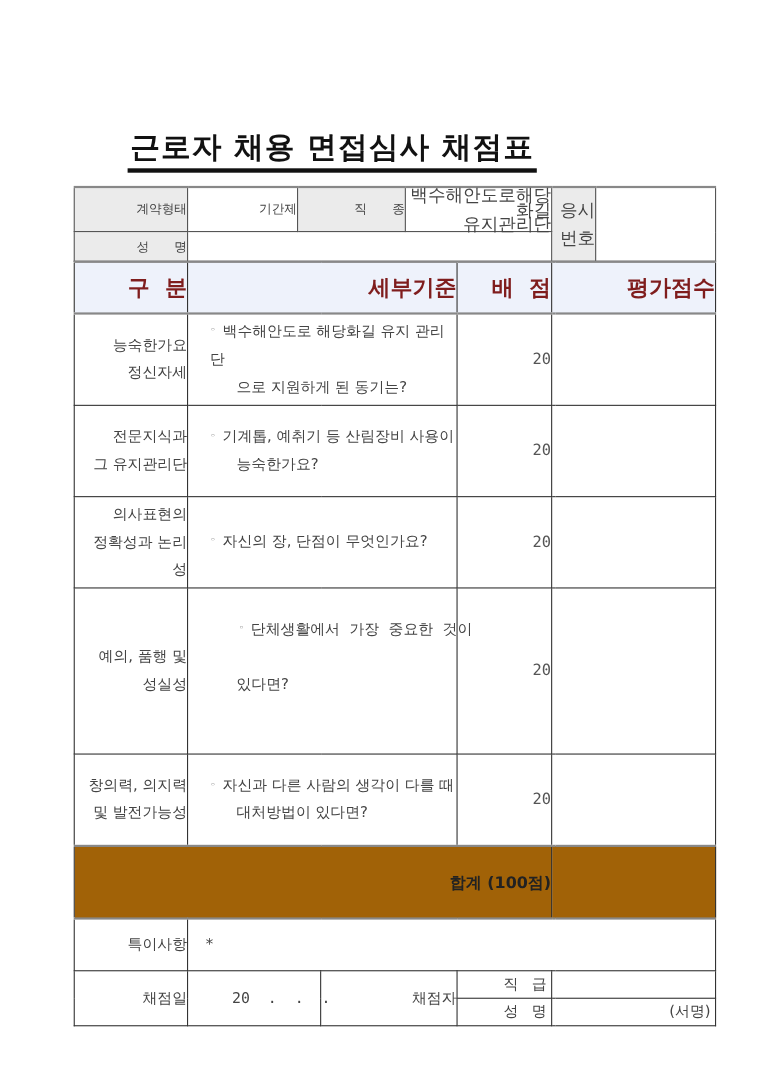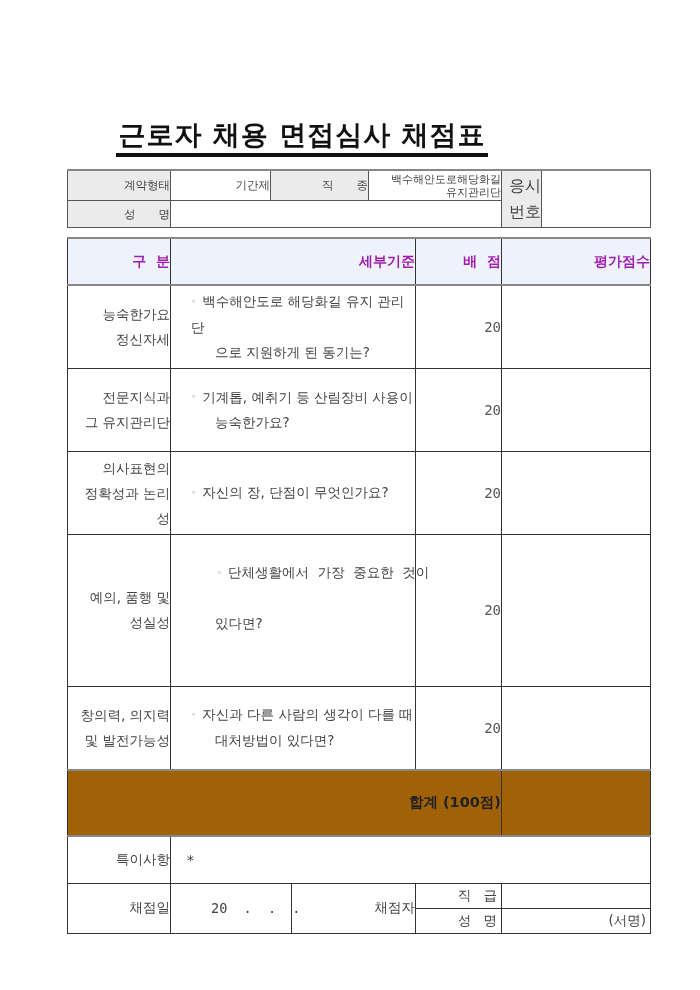--- a/index.html
+++ b/index.html
@@ -8,25 +8,25 @@
     .title { position:absolute; left:0; width:556px; top:118px; text-align:center;margin-left:24px; }
     .title span { display:inline-block; font-size:27px; font-weight:bold; letter-spacing:1px;
       color:#111; padding:0 2px 1px 2px; border-bottom:4px solid #111; line-height:34px; }
     table { border-collapse:collapse; position:absolute; table-layout:fixed; }
     td { border:1px solid #333; padding:0; text-align:right; vertical-align:middle; }
     .info { left:67px; top:169px; width:583px; font-size:11.5px; color:#444; }
     .info td { border-color:#555; }
     .info .g { background:#ebebeb; }
     .info tr.r1 td { height:29px; }
     .info tr.r2 td { height:26px; }
-    .info .job { font-size:11px; line-height:13px; }
+    .info .job { font-size:16px; line-height:13px; }
     .info .exam { font-size:16px; line-height:26px; }
     .outer-top { border-top:2px solid #888 !important; }
     .main { left:67px; top:237px; width:583px; font-size:13.5px; color:#444; }
-    .main .hdr td { background:#eef2fb; height:45px; font-weight:bold; color:#a21caf; font-size:14px; border-bottom:2px solid #888; }
+    .main .hdr td { background:#eef2fb; height:45px; font-weight:bold; color:#7f1d1d; font-size:20px; border-bottom:2px solid #888; }
     .main .row td { height:82px; }
     .main .cat { line-height:25px; }
     .main .crit { text-align:left; padding-left:20px; line-height:25px; font-size:13.5px; }
     .main .crit .bullet { font-size:9px; color:#666; vertical-align:middle; margin-right:6px; }
     .main .crit .l2 { display:block; padding-left:24px; }
     .main .pts { font-family:"DejaVu Sans Mono", monospace; font-size:14px; color:#555; }
     .main .total td { background:#a16207; height:64px; border-top:2px solid #888; border-bottom:2px solid #888; }
     .main .total .lbl { font-weight:bold; font-size:14.5px; color:#222; }
     .main .note td { height:46px; }
     .main .note .val { text-align:left; padding-left:16px; }

